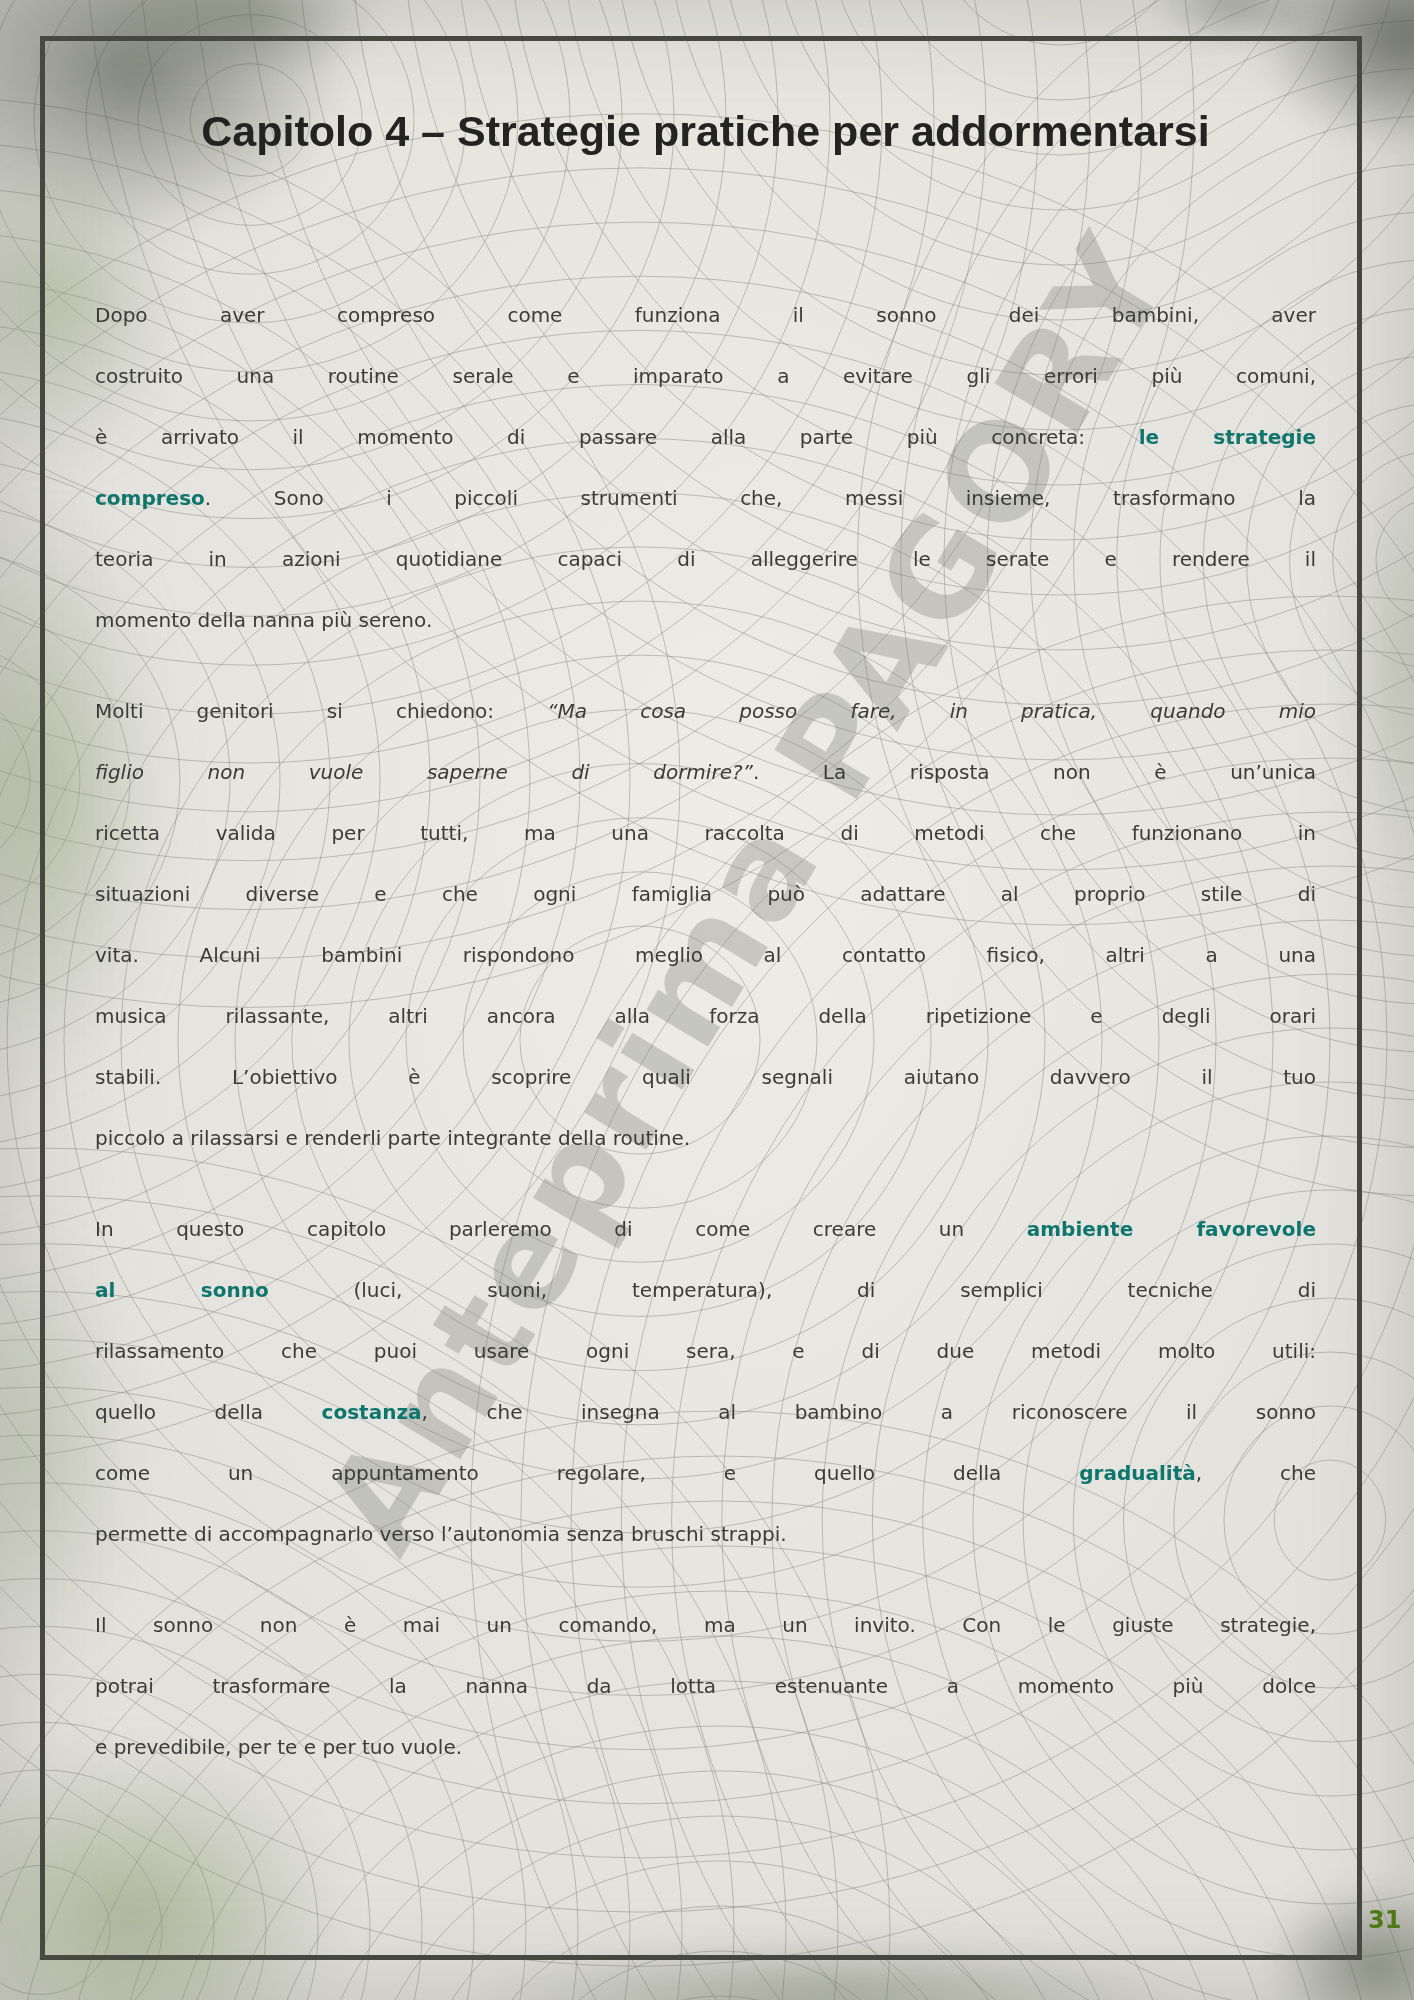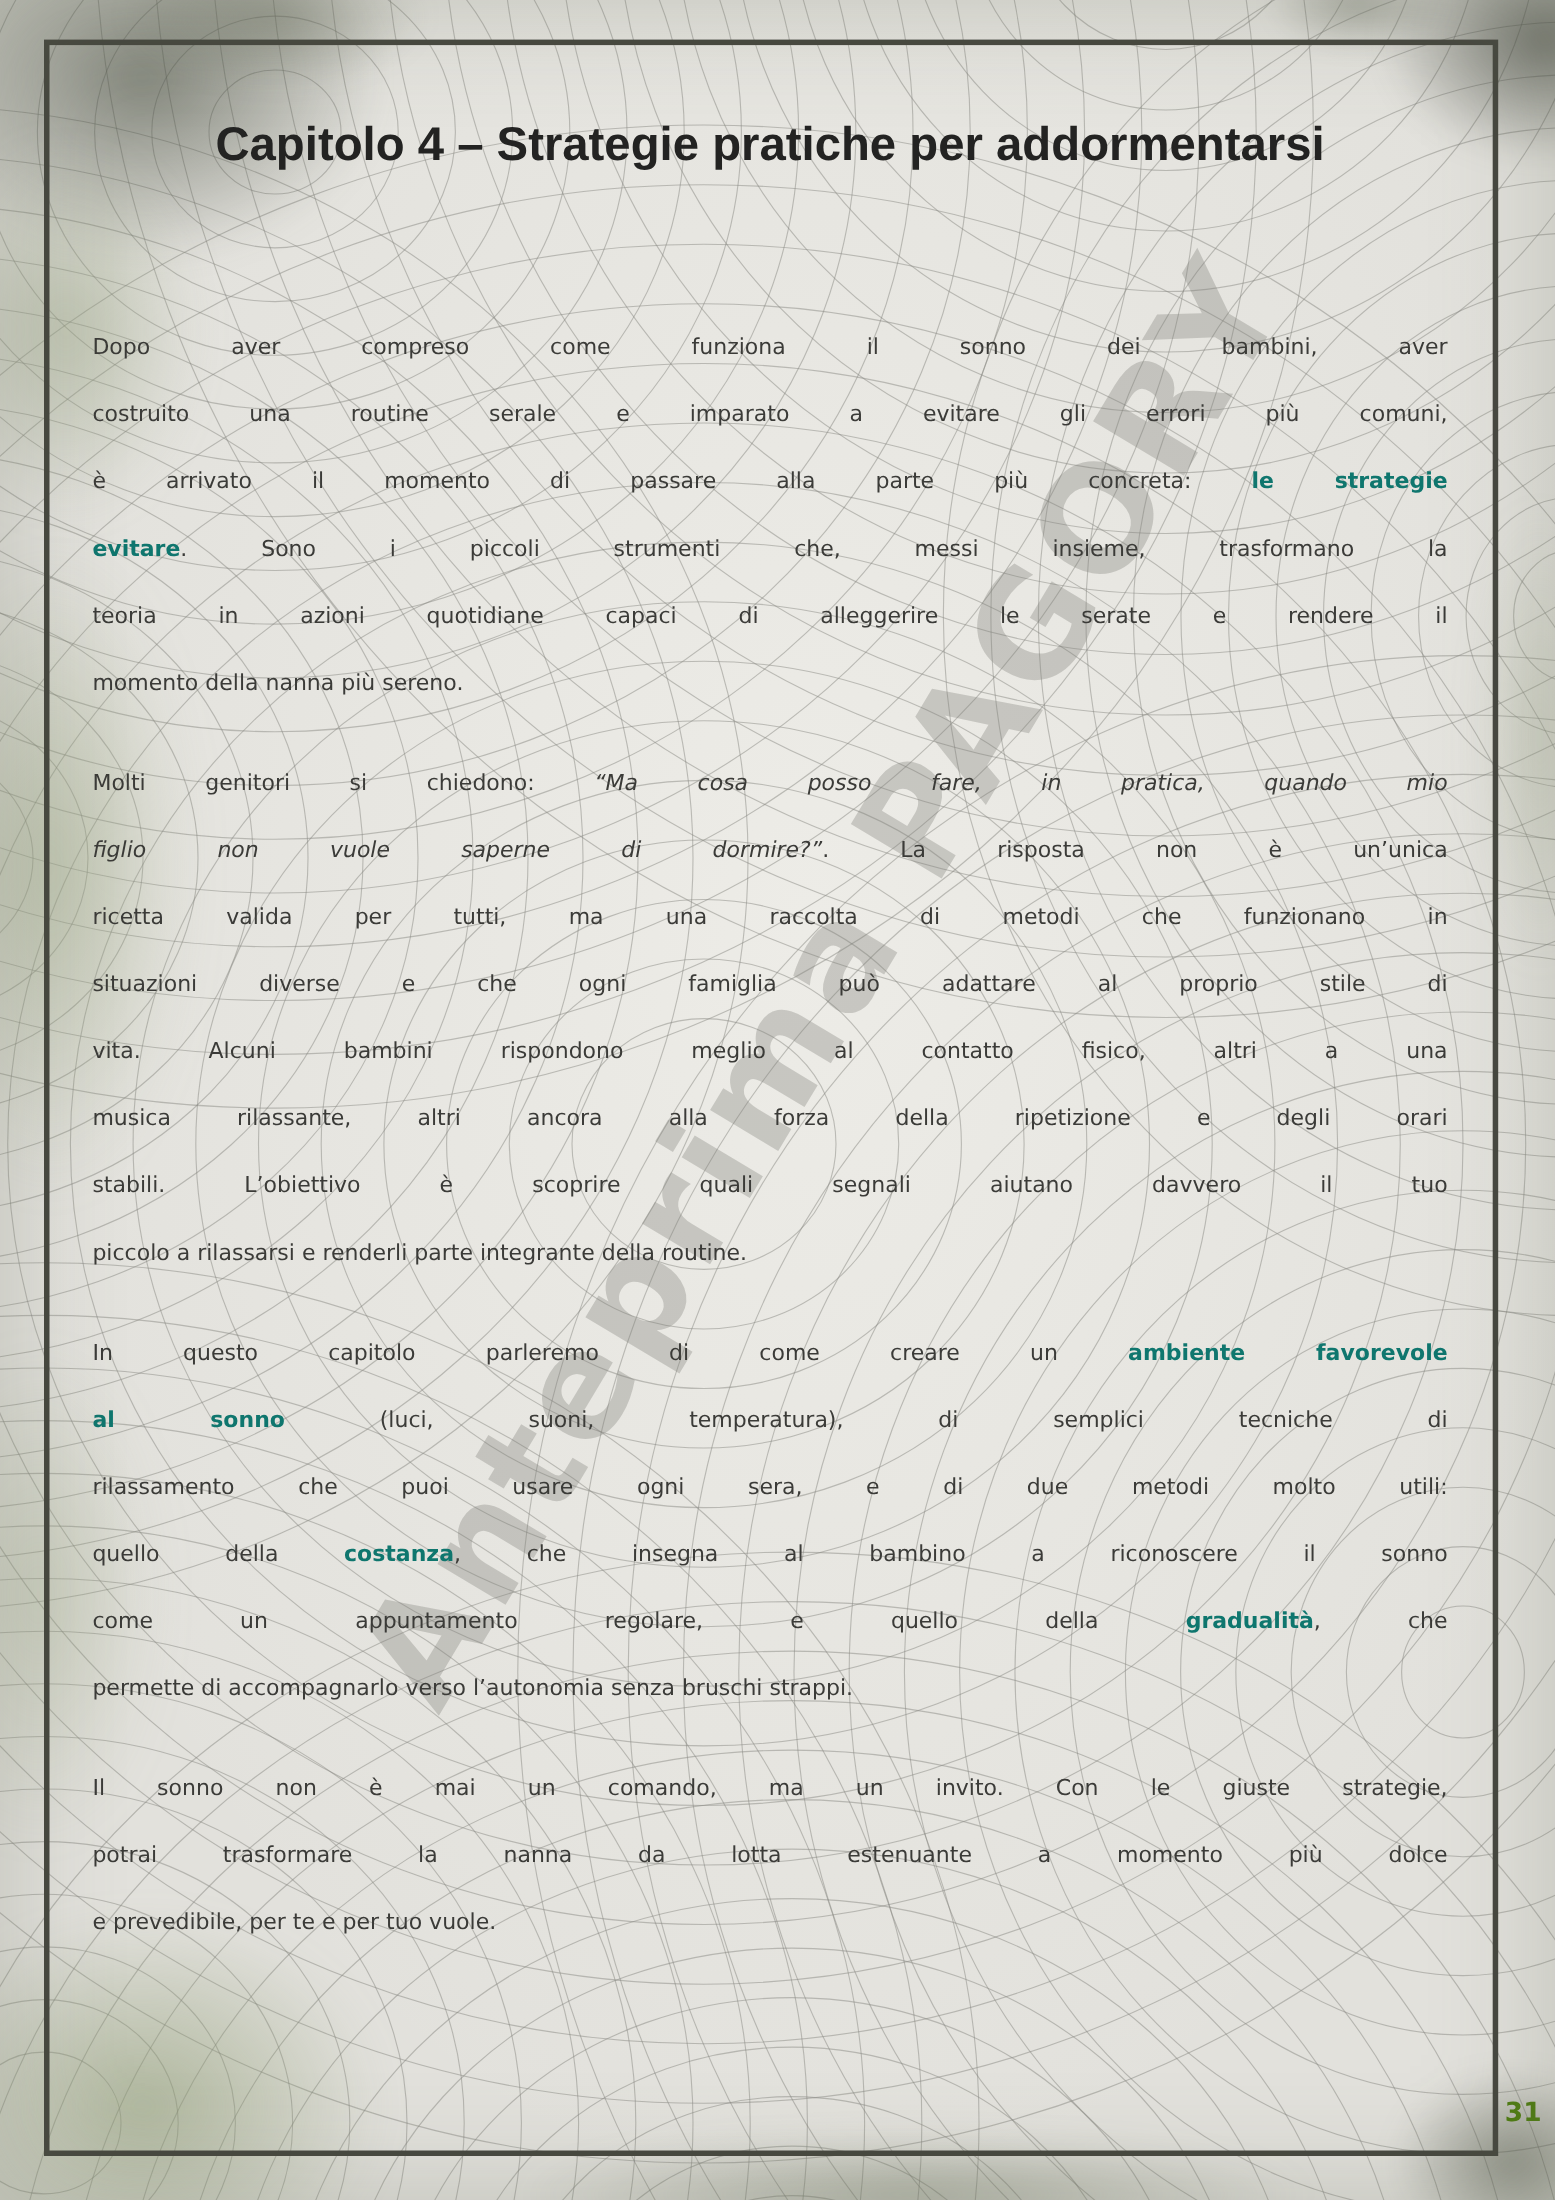--- a/index.html
+++ b/index.html
@@ -37,21 +37,21 @@
     transform:rotate(-59deg);transform-origin:0 50%;
     pointer-events:none;
   }
   
   .frame{
     position:absolute;left:40px;top:36px;width:1312px;height:1914px;
     border:5px solid #45463e;z-index:4;
   }
   .content{
     position:absolute;left:45px;top:41px;width:1312px;height:1344px;z-index:5;
-    box-sizing:border-box;padding:64px 41px 0 39px;
+    box-sizing:border-box;padding:64px 41px 0 50px;
   }
   .chapter-title{
     font-family:"Liberation Sans", sans-serif;
     font-size:43px;font-weight:700;line-height:52px;
     color:#232322;text-align:center;letter-spacing:0;
     margin:0 0 128px 0;
   }
   .para{margin:0;}
   .para + .para{margin-top:30px;}
   .line{
@@ -228,21 +228,21 @@
 
 <div class="frame"></div>
 
 <div class="content">
   <h1 class="chapter-title">Capitolo 4 – Strategie pratiche per addormentarsi</h1>
   <div>
       <div class="para">
         <div class="line">Dopo aver compreso come funziona il sonno dei bambini, aver</div>
         <div class="line">costruito una routine serale e imparato a evitare gli errori più comuni,</div>
         <div class="line">è arrivato il momento di passare alla parte più concreta: <b>le strategie</b></div>
-        <div class="line"><b>evitare</b>. Sono i piccoli strumenti che, messi insieme, trasformano la</div>
+        <div class="line"><b>compreso</b>. Sono i piccoli strumenti che, messi insieme, trasformano la</div>
         <div class="line">teoria in azioni quotidiane capaci di alleggerire le serate e rendere il</div>
         <div class="line last">momento della nanna più sereno.</div>
       </div>
       <div class="para">
         <div class="line">Molti genitori si chiedono: <i>“Ma cosa posso fare, in pratica, quando mio</i></div>
         <div class="line"><i>figlio non vuole saperne di dormire?”</i>. La risposta non è un’unica</div>
         <div class="line">ricetta valida per tutti, ma una raccolta di metodi che funzionano in</div>
         <div class="line">situazioni diverse e che ogni famiglia può adattare al proprio stile di</div>
         <div class="line">vita. Alcuni bambini rispondono meglio al contatto fisico, altri a una</div>
         <div class="line">musica rilassante, altri ancora alla forza della ripetizione e degli orari</div>

